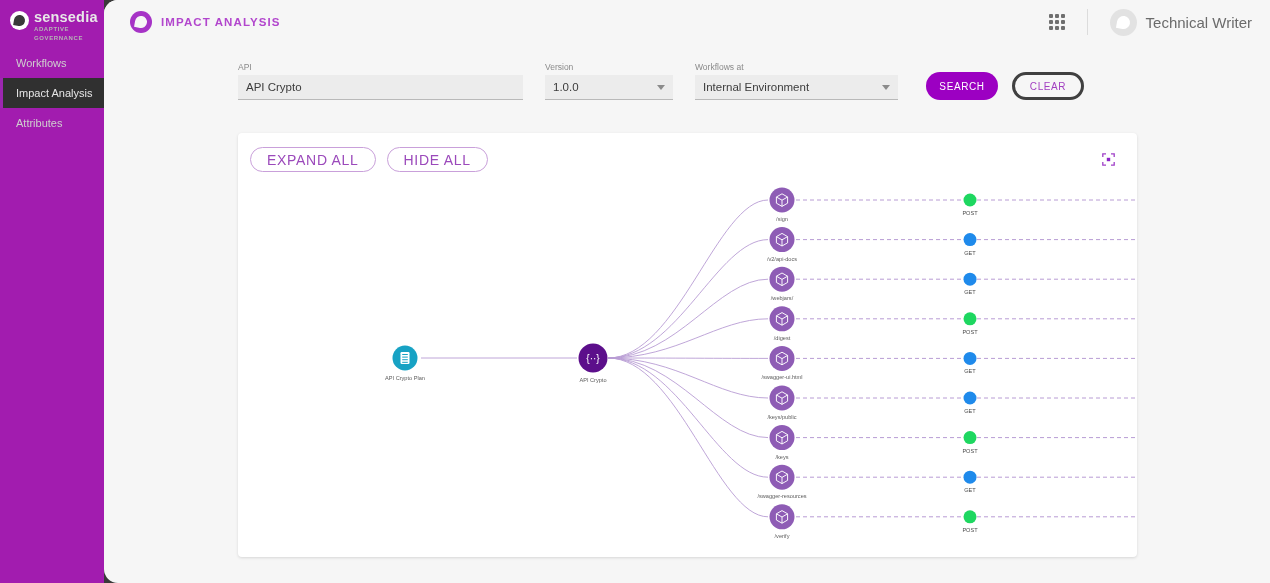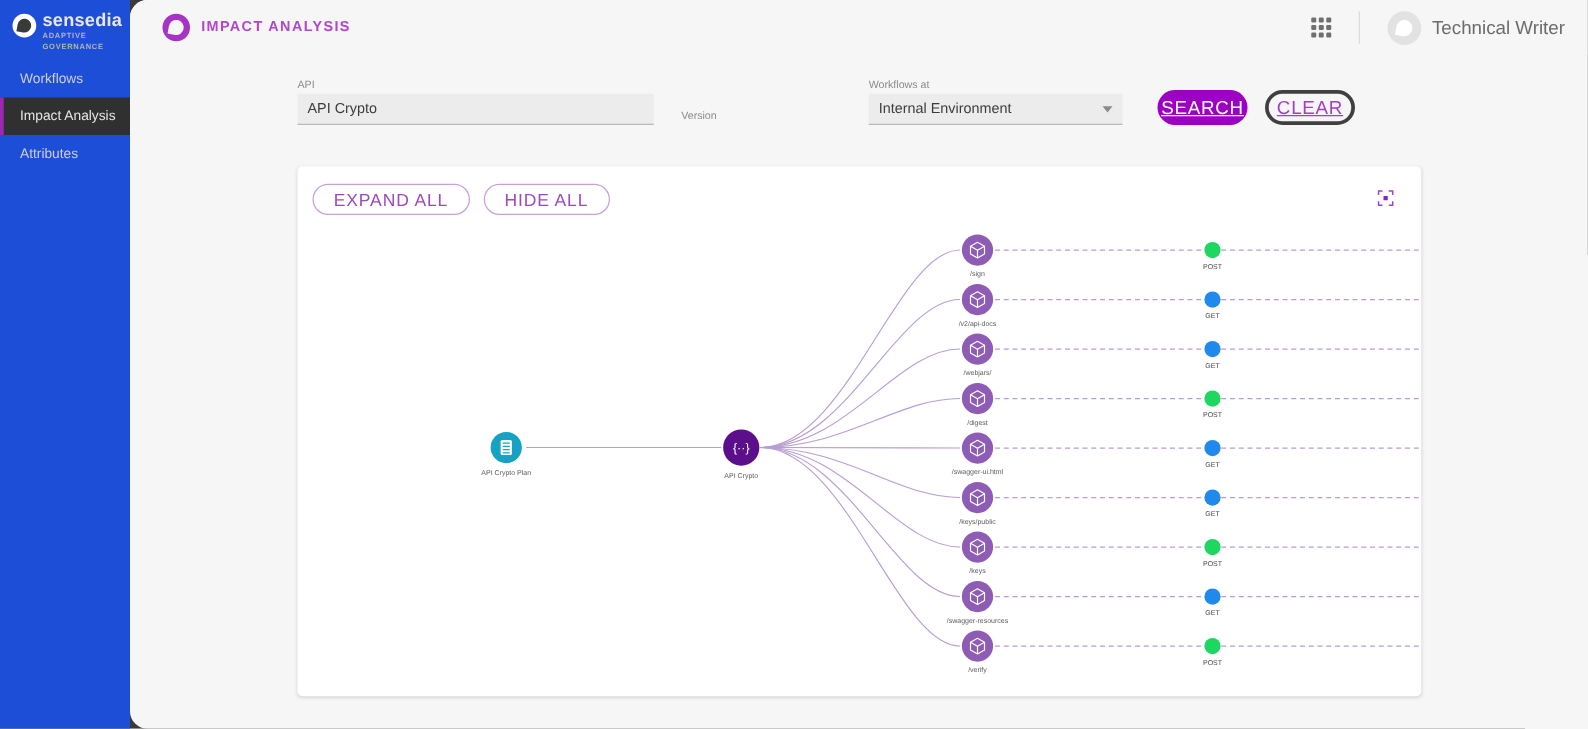--- a/index.html
+++ b/index.html
@@ -16,21 +16,21 @@
     width: 1270px;
     height: 583px;
     background: #3a3a3a;
   }
 
   
   .sidebar {
     position: absolute;
     left: 0; top: 0;
     width: 104px; height: 583px;
-    background: #1d4ed8;
+    background: #a21caf;
   }
   .logo-wrap {
     padding: 10px 0 0 10px;
     height: 44px;
   }
   .logo-row { display: flex; align-items: flex-start; gap: 5px; }
   .logo-mark {
     width: 19px; height: 19px;
     border-radius: 50%;
     background: #ffffff;
@@ -217,28 +217,27 @@
   .select-box { justify-content: space-between; cursor: pointer; }
   .caret {
     width: 0; height: 0;
     border-left: 4px solid transparent;
     border-right: 4px solid transparent;
     border-top: 5px solid #8b8b8b;
   }
   .btn {
     height: 28px;
     border-radius: 15px;
-    font-size: 15px;
+    font-size: 10px;
     letter-spacing: .6px;
     display: flex;
     align-items: center;
     justify-content: center;
     cursor: pointer;
     font-weight: normal;
-    text-decoration: underline;
   }
   .btn-search {
     width: 72px;
     background: #9c00c2;
     color: #ffffff;
     margin-right: 14px;
     margin-bottom: 0;
   }
   .btn-clear {
     width: 72px;
@@ -354,20 +353,24 @@
 
     <div class="form">
       <div class="field f-api">
         <span class="field-label">API</span>
         <div class="field-box">
           <span>API Crypto</span>
         </div>
       </div>
       <div class="field f-version">
         <span class="field-label">Version</span>
+        <div class="field-box select-box">
+          <span>1.0.0</span>
+          <span class="caret"></span>
+        </div>
       </div>
       <div class="field f-deployed">
         <span class="field-label">Workflows at</span>
         <div class="field-box select-box">
           <span>Internal Environment</span>
           <span class="caret"></span>
         </div>
       </div>
       <div class="btn btn-search">SEARCH</div>
       <div class="btn btn-clear">CLEAR</div>

